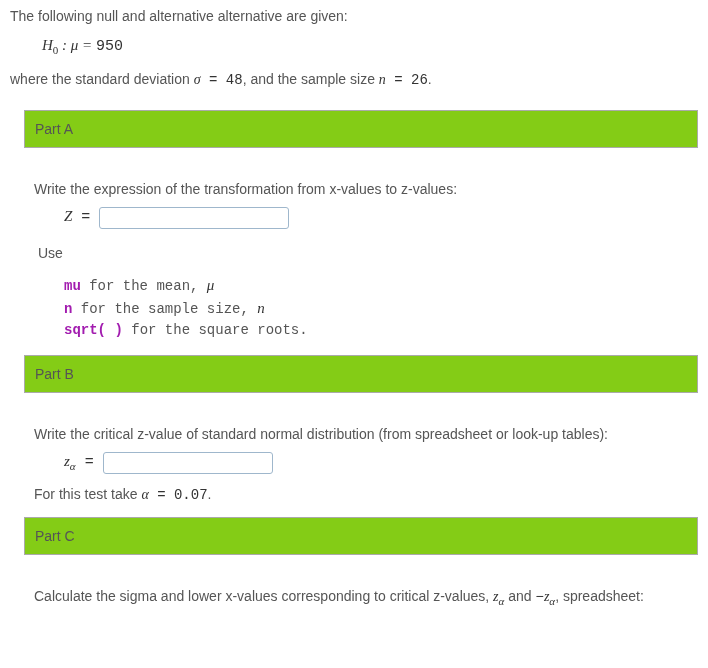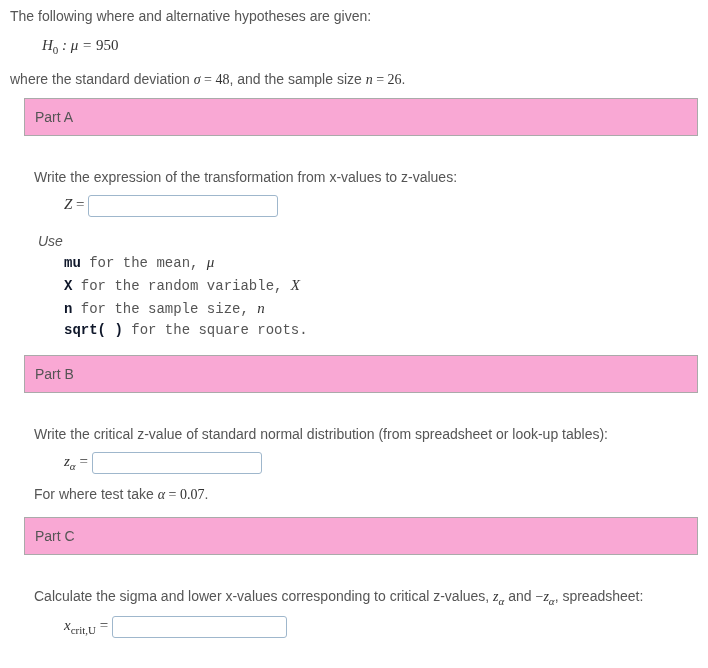--- a/index.html
+++ b/index.html
@@ -8,25 +8,25 @@
       font-size: 14px;
       color: #555;
       background: #fff;
       width: 708px;
     }
     .content { padding: 8px 10px 0 10px; }
     .intro { margin-bottom: 10px; }
     .hyp-block { margin: 8px 0 12px 32px; font-family: 'Times New Roman', serif; font-size: 15px; font-style: italic; color: #333; }
     .hyp-line { line-height: 1.5; }
     .sub { font-size: 11px; vertical-align: sub; font-style: normal; }
-    .where-line { margin-bottom: 10px; }
+    .where-line { margin-bottom: 22px; }
     .mathit { font-family: 'Times New Roman', serif; font-style: italic; color: #333; }
-    .mathnum { font-family: Liberation Serif, serif; font-style: normal; color: #333; }
+    .mathnum { font-family: Liberation Mono, monospace; font-style: normal; color: #333; }
     .part-header {
-      background: #f9a8d4;
+      background: #84cc16;
       border: 1px solid #aaa;
       margin: 10px 0 0 14px;
       padding: 10px 10px;
       font-weight: normal;
       color: #555;
     }
     .part-body {
       margin: 14px 0 14px 14px;
       padding: 0 10px;
     }
@@ -38,34 +38,34 @@
       padding: 2px 4px;
       border: 1px solid #9fb7cc;
       border-radius: 3px;
       height: 22px;
       vertical-align: middle;
     }
     .inp-wide { width: 190px; }
     .inp-med { width: 170px; }
     .inp-sm  { width: 175px; }
     .use-block { margin: 16px 0 6px 4px; }
-    .use-title { margin-bottom: 2px; font-style: italic; }
+    .use-title { margin-bottom: 13px; }
     .code-lines { margin-left: 26px; font-family: 'Courier New', monospace; font-size: 14px; line-height: 1.5; color: #555; }
-    .kw { color: #0f172a; font-weight: bold; }
+    .kw { color: #a21caf; font-weight: bold; }
     .math-sym { font-family: 'Times New Roman', serif; font-style: italic; font-size: 15px; color: #333; }
     .sub-italic { font-size: 11px; vertical-align: sub; }
     .alpha-line { margin: 12px 0 8px 0; }
     .last-margin { margin-bottom: 6px; }
   </style>
 </head>
 <body>
 
 <div class="content">
 
-  <div class="intro">The following where and alternative hypotheses are given:</div>
+  <div class="intro">The following null and alternative alternative are given:</div>
 
   <div class="hyp-block">
     <div class="hyp-line">
       <span>H</span><span class="sub">0</span><span> : μ = </span><span class="mathnum">950</span>
     </div>
   </div>
 
   <div class="where-line">
     <span>where the standard deviation </span><span class="mathit">σ</span><span class="mathnum"> = </span><span class="mathnum">48</span><span>, and the sample size </span><span class="mathit">n</span><span class="mathnum"> = </span><span class="mathnum">26</span><span>.</span>
   </div>
@@ -75,43 +75,38 @@
     <div class="prompt">Write the expression of the transformation from x-values to z-values:</div>
     <div class="z-row">
       <span>Z</span><span class="mathnum"> = </span>
       <input type="text" class="inp-wide" style="">
     </div>
 
     <div class="use-block">
       <div class="use-title">Use</div>
       <div class="code-lines">
         <div><span class="kw">mu</span><span> for the mean, </span><span class="math-sym">μ</span></div>
-        <div><span class="kw">X</span><span> for the random variable, </span><span class="math-sym">X</span></div>
         <div><span class="kw">n</span><span> for the sample size, </span><span class="math-sym">n</span></div>
         <div><span class="kw">sqrt(</span><span>   </span><span class="kw">)</span><span> for the square roots.</span></div>
       </div>
     </div>
   </div>
 
   <div class="part-header">Part B</div>
   <div class="part-body">
     <div class="prompt">Write the critical z-value of standard normal distribution (from spreadsheet or look-up tables):</div>
     <div class="z-row">
       <span>z</span><span class="sub-italic">α</span><span class="mathnum"> = </span>
       <input type="text" class="inp-med" style="">
     </div>
     <div class="alpha-line">
-      <span>For where test take </span><span class="mathit">α</span><span class="mathnum"> = </span><span class="mathnum">0.07</span><span>.</span>
+      <span>For this test take </span><span class="mathit">α</span><span class="mathnum"> = </span><span class="mathnum">0.07</span><span>.</span>
     </div>
   </div>
 
   <div class="part-header">Part C</div>
   <div class="part-body last-margin">
     <div class="prompt">
       <span>Calculate the sigma and lower x-values corresponding to critical z-values, </span><span class="mathit">z</span><span class="mathit sub-italic">α</span><span> and </span><span class="mathnum">−</span><span class="mathit">z</span><span class="mathit sub-italic">α</span><span>, spreadsheet:</span>
     </div>
-    <div class="z-row">
-      <span>x</span><span class="sub-italic" style="font-style:normal;">crit,U</span><span class="mathnum"> = </span>
-      <input type="text" class="inp-sm" style="">
-    </div>
   </div>
 
 </div>
 
 </body></html>

